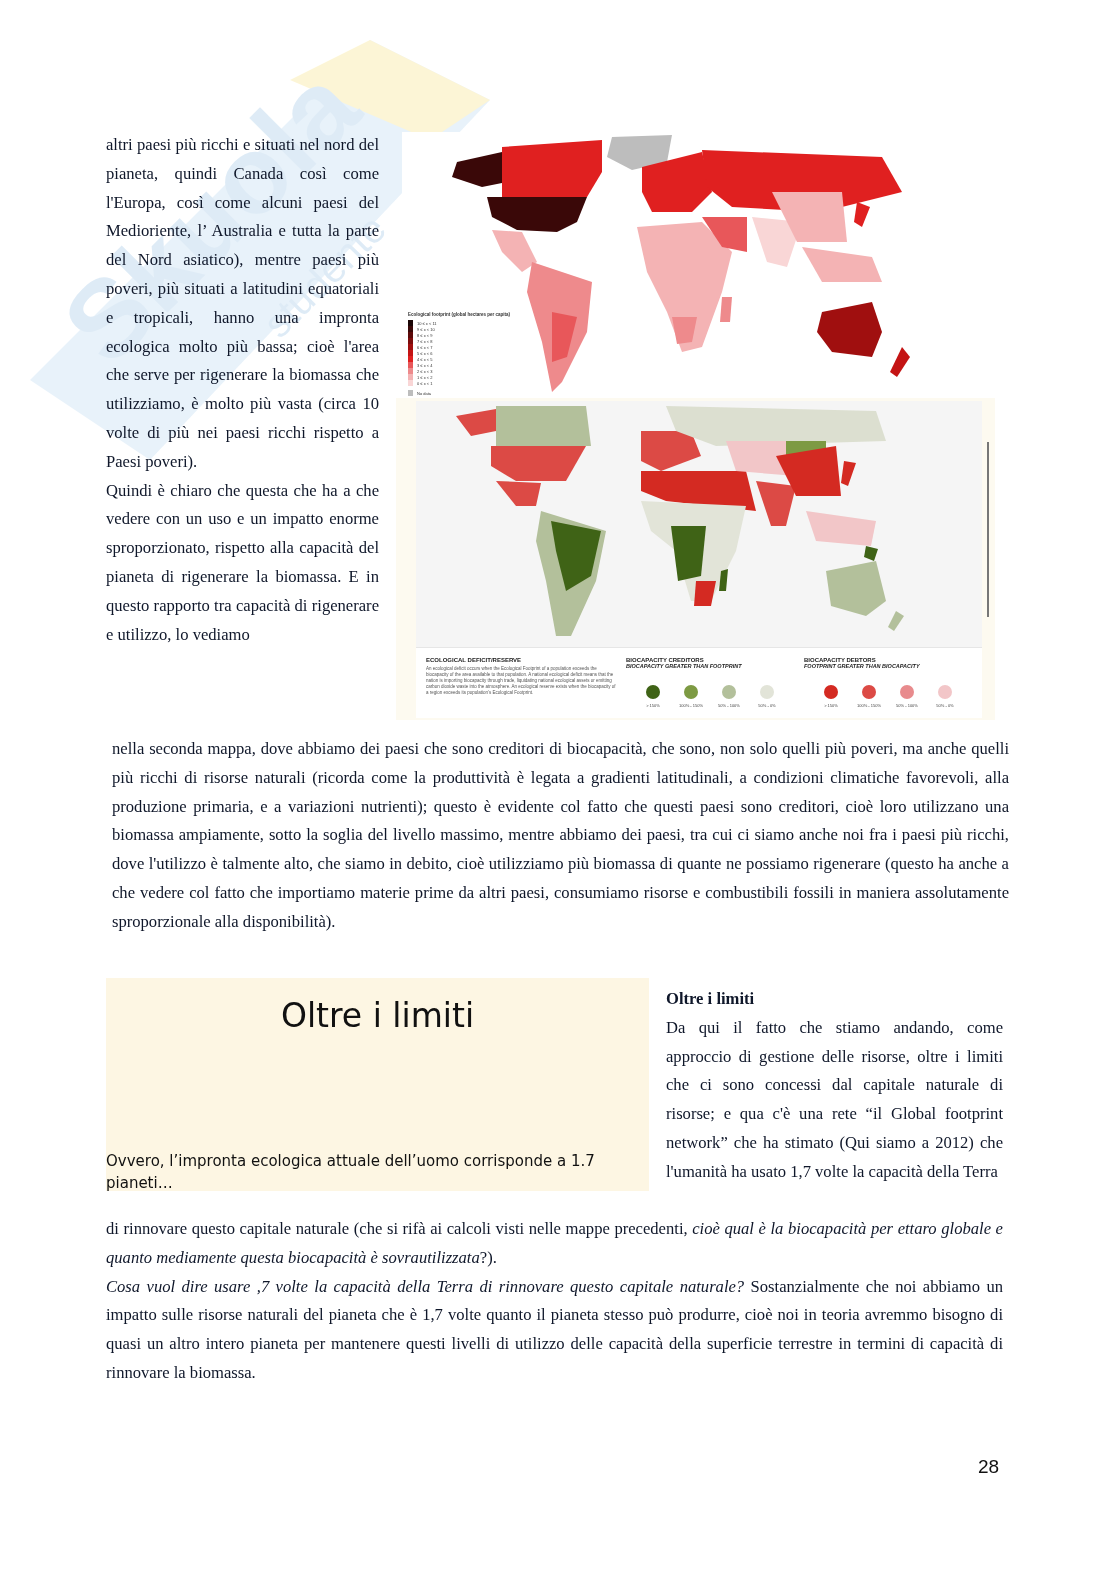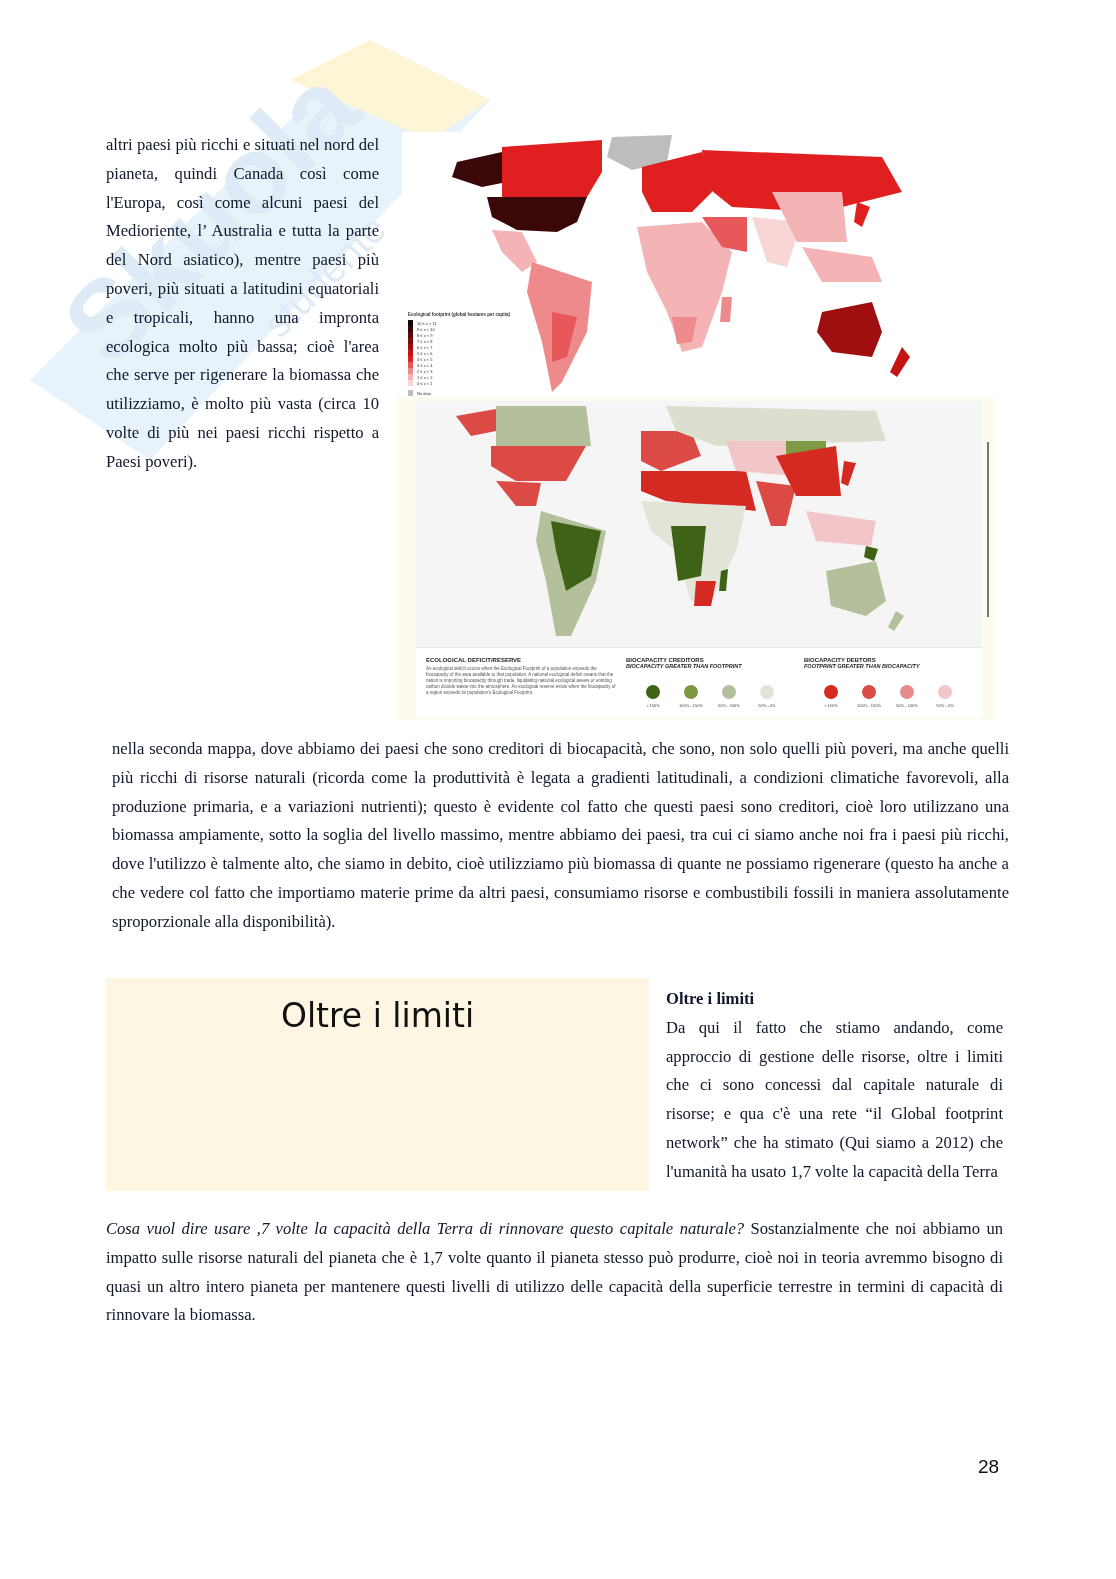--- a/index.html
+++ b/index.html
@@ -59,20 +59,21 @@
     <g opacity="0.55">
       <polygon points="0,340 340,0 460,60 120,420" fill="#d6e8f6"></polygon>
       <polygon points="260,40 340,0 460,60 400,100" fill="#fbeeb5"></polygon>
       <text x="80" y="330" transform="rotate(-45 80 330)" font-family="Liberation Sans, sans-serif" font-size="110" font-weight="bold" fill="#c4dcf0">Skuola</text>
       <text x="250" y="300" transform="rotate(-45 250 300)" font-family="Liberation Sans, sans-serif" font-size="40" fill="#c4dcf0">studente</text>
     </g>
   </svg>
 
   <div class="text left-col">
     <p>altri paesi più ricchi e situati nel nord del pianeta, quindi Canada così come l'Europa, così come alcuni paesi del Medioriente, l’ Australia e tutta la parte del Nord asiatico), mentre paesi più poveri, più situati a latitudini equatoriali e tropicali, hanno una impronta ecologica molto più bassa; cioè l'area che serve per rigenerare la biomassa che utilizziamo, è molto più vasta (circa 10 volte di più nei paesi ricchi rispetto a Paesi poveri).</p>
+    <p>Quindi è chiaro che questa che ha a che vedere con un uso e un impatto enorme sproporzionato, rispetto alla capacità del pianeta di rigenerare la biomassa. E in questo rapporto tra capacità di rigenerare e utilizzo, lo vediamo</p>
   </div>
 
   <div class="map1">
     <svg class="map1-bg" viewBox="0 0 594 266">
 
       <path d="M210,5 L270,3 L265,30 L230,38 L205,25 Z" fill="#bdbdbd"></path>
 
       <path d="M55,30 L100,20 L105,50 L80,55 L50,45 Z" fill="#3a0808"></path>
 
       <path d="M100,15 L200,8 L200,40 L185,65 L100,65 Z" fill="#e02020"></path>
@@ -254,25 +255,27 @@
             <div class="l2-lbl">50% - 0%</div>
           </div>
       </div>
     </div>
   </div>
 
   <div class="text full-para">nella seconda mappa, dove abbiamo dei paesi che sono creditori di biocapacità, che sono, non solo quelli più poveri, ma anche quelli più ricchi di risorse naturali (ricorda come la produttività è legata a gradienti latitudinali, a condizioni climatiche favorevoli, alla produzione primaria, e a variazioni nutrienti); questo è evidente col fatto che questi paesi sono creditori, cioè loro utilizzano una biomassa ampiamente, sotto la soglia del livello massimo, mentre abbiamo dei paesi, tra cui ci siamo anche noi fra i paesi più ricchi, dove l'utilizzo è talmente alto, che siamo in debito, cioè utilizziamo più biomassa di quante ne possiamo rigenerare (questo ha anche a che vedere col fatto che importiamo materie prime da altri paesi, consumiamo risorse e combustibili fossili in maniera assolutamente sproporzionale alla disponibilità).</div>
 
   <div class="callout">
     <div class="callout-title">Oltre i limiti</div>
+    <div class="callout-p callout-p2">Ovvero, l’impronta ecologica attuale dell’uomo corrisponde a 1.7 pianeti…</div>
   </div>
 
   <div class="text right-col">
     <h3>Oltre i limiti</h3>
     <p>Da qui il fatto che stiamo andando, come approccio di gestione delle risorse, oltre i limiti che ci sono concessi dal capitale naturale di risorse; e qua c'è una rete “il Global footprint network” che ha stimato (Qui siamo a 2012) che l'umanità ha usato 1,7 volte la capacità della Terra</p>
   </div>
 
   <div class="text bottom-para">
+    <p><span>di rinnovare questo capitale naturale (che si rifà ai calcoli visti nelle mappe precedenti, </span><span class="it">cioè qual è la biocapacità per ettaro globale e quanto mediamente questa biocapacità è sovrautilizzata</span><span>?).</span></p>
     <p><span class="it">Cosa vuol dire usare ,7 volte la capacità della Terra di rinnovare questo capitale naturale?</span><span> Sostanzialmente che noi abbiamo  un impatto sulle risorse naturali del pianeta che è 1,7 volte quanto il pianeta stesso può produrre, cioè noi in teoria avremmo bisogno di quasi un altro intero pianeta per mantenere questi livelli di utilizzo delle capacità della superficie terrestre in termini di capacità di rinnovare la biomassa.</span></p>
   </div>
 
   <div class="page-number">28</div>
 </div>
 
 </body></html>

